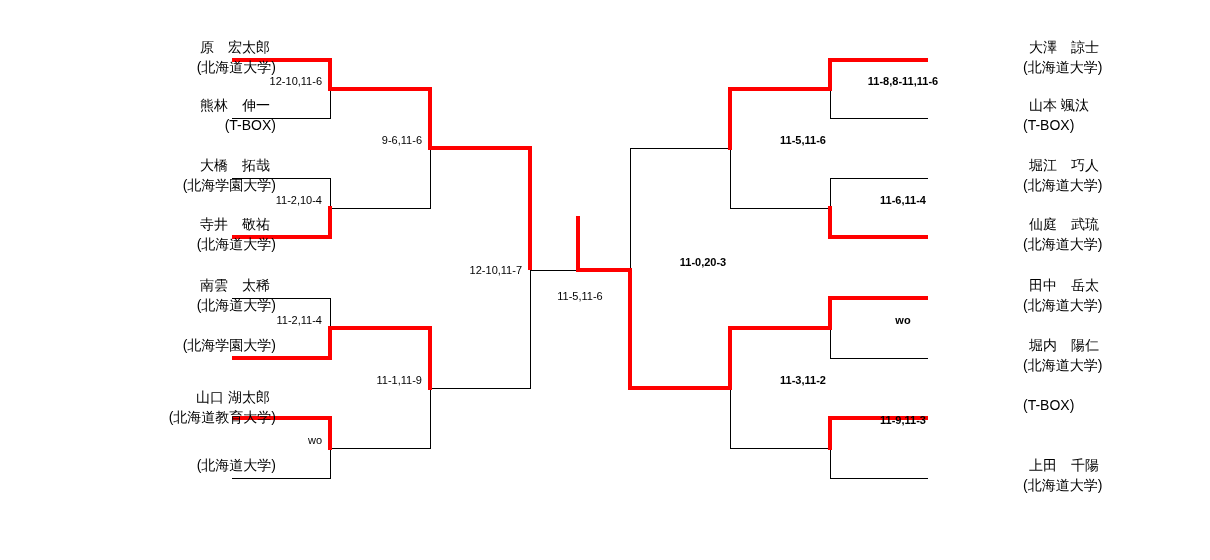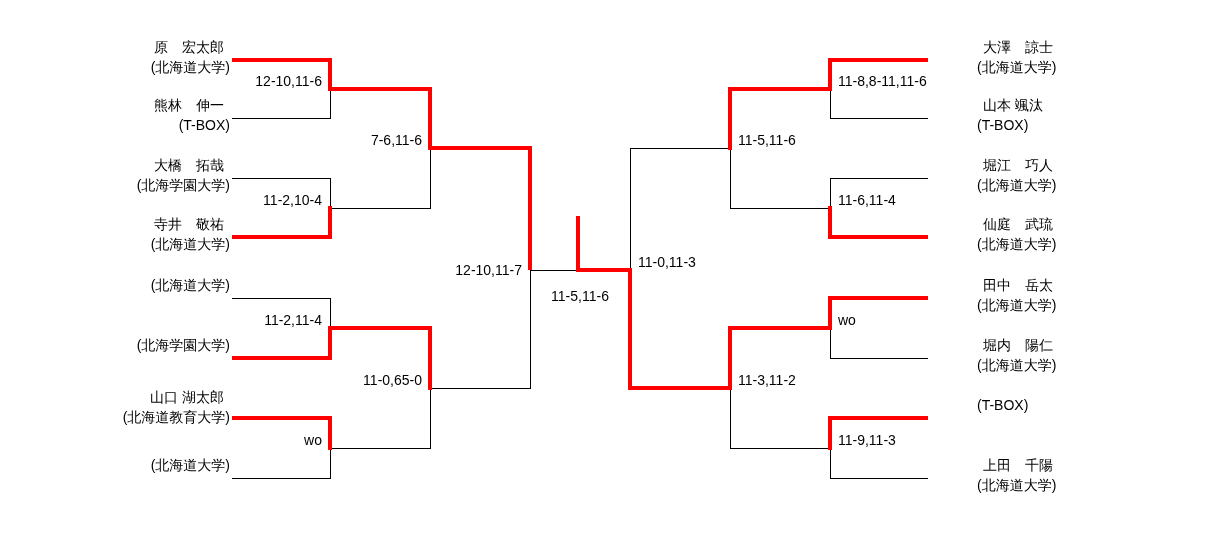--- a/index.html
+++ b/index.html
@@ -1,28 +1,28 @@
 <!DOCTYPE html>
 <html><head>
 <meta charset="utf-8">
 <style>
   html,body{margin:0;padding:0;background:#fff;}
   #stage{
     position:relative;width:1210px;height:560px;background:#ffffff;
     font-family:"Liberation Sans",sans-serif;color:#000;overflow:hidden;
   }
   #wires{position:absolute;left:0;top:0;}
-  .player{position:absolute;width:230px;font-size:14px;line-height:20px;}
+  .player{position:absolute;width:230px;font-size:14px;line-height:20px;margin-left:46px;}
   .player.left{left:0;text-align:right;padding-right:0;}
   .player.left .pname{padding-right:6px;}
   .player.right{left:977px;text-align:left;}
   .player.right .pname{padding-left:6px;}
-  .score{position:absolute;font-size:14px;line-height:16px;height:16px;white-space:nowrap;}
+  .score{position:absolute;font-size:11px;line-height:16px;height:16px;white-space:nowrap;}
   .score.ra{text-align:right;width:100px;}
-  .score.la{text-align:left;width:130px;}
+  .score.la{text-align:center;width:130px;font-weight:bold;}
   .score.ctr{text-align:center;width:104px;}
 </style>
 </head>
 <body>
 
 <div id="stage">
 
   <svg id="wires" width="1210" height="560" viewBox="0 0 1210 560">
 
     <g stroke="#000000" stroke-width="1" fill="none" shape-rendering="crispEdges">
@@ -59,20 +59,21 @@
   </div>
   <div class="player left" style="top:155px">
     <div class="pname">大橋　拓哉</div>
     <div class="paffil">(北海学園大学)</div>
   </div>
   <div class="player left" style="top:214px">
     <div class="pname">寺井　敬祐</div>
     <div class="paffil">(北海道大学)</div>
   </div>
   <div class="player left" style="top:275px">
+    <div class="pname">南雲　太稀</div>
     <div class="paffil">(北海道大学)</div>
   </div>
   <div class="player left" style="top:335px">
     <div class="paffil">(北海学園大学)</div>
   </div>
   <div class="player left" style="top:387px">
     <div class="pname">山口 湖太郎</div>
     <div class="paffil">(北海道教育大学)</div>
   </div>
   <div class="player left" style="top:455px">
@@ -109,30 +110,30 @@
   <div class="player right" style="top:455px">
     <div class="pname">上田　千陽</div>
     <div class="paffil">(北海道大学)</div>
   </div>
 
   <div class="score ra" style="left:222px;top:73px">12-10,11-6</div>
   <div class="score ra" style="left:222px;top:192px">11-2,10-4</div>
   <div class="score ra" style="left:222px;top:312px">11-2,11-4</div>
   <div class="score ra" style="left:222px;top:432px">wo</div>
 
-  <div class="score ra" style="left:322px;top:132px">7-6,11-6</div>
-  <div class="score ra" style="left:322px;top:372px">11-0,65-0</div>
+  <div class="score ra" style="left:322px;top:132px">9-6,11-6</div>
+  <div class="score ra" style="left:322px;top:372px">11-1,11-9</div>
 
   <div class="score ra" style="left:422px;top:262px">12-10,11-7</div>
 
   <div class="score ctr" style="left:528px;top:288px">11-5,11-6</div>
 
-  <div class="score la" style="left:638px;top:254px">11-0,11-3</div>
+  <div class="score la" style="left:638px;top:254px">11-0,20-3</div>
 
   <div class="score la" style="left:738px;top:132px">11-5,11-6</div>
   <div class="score la" style="left:738px;top:372px">11-3,11-2</div>
 
   <div class="score la" style="left:838px;top:73px">11-8,8-11,11-6</div>
   <div class="score la" style="left:838px;top:192px">11-6,11-4</div>
   <div class="score la" style="left:838px;top:312px">wo</div>
-  <div class="score la" style="left:838px;top:432px">11-9,11-3</div>
+  <div class="score la" style="left:838px;top:412px">11-9,11-3</div>
 
 </div>
 
 </body></html>

